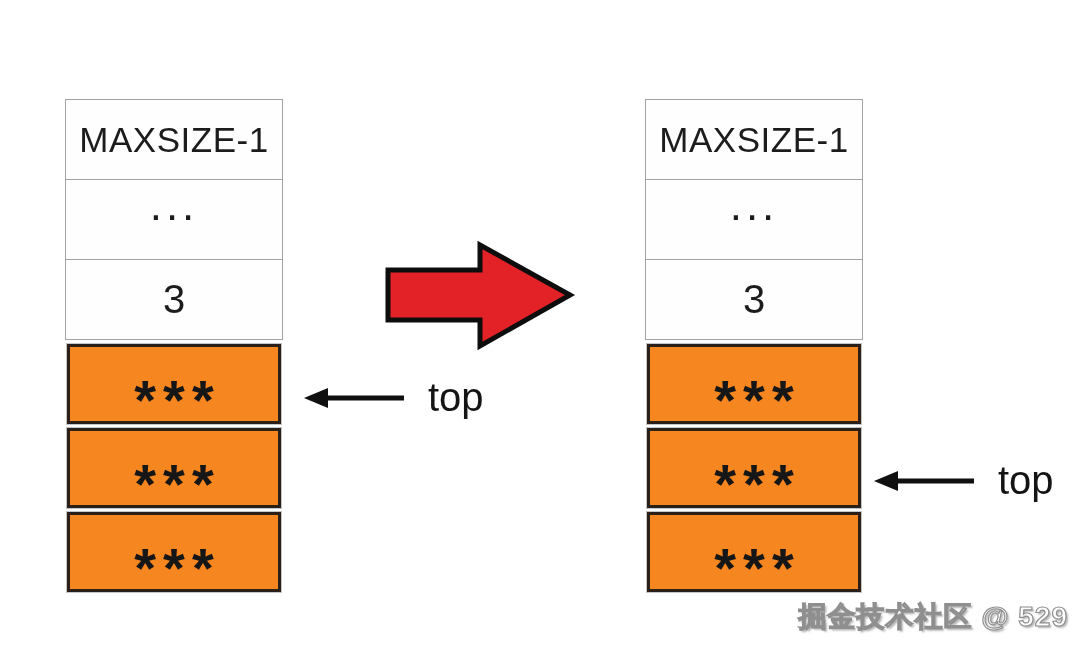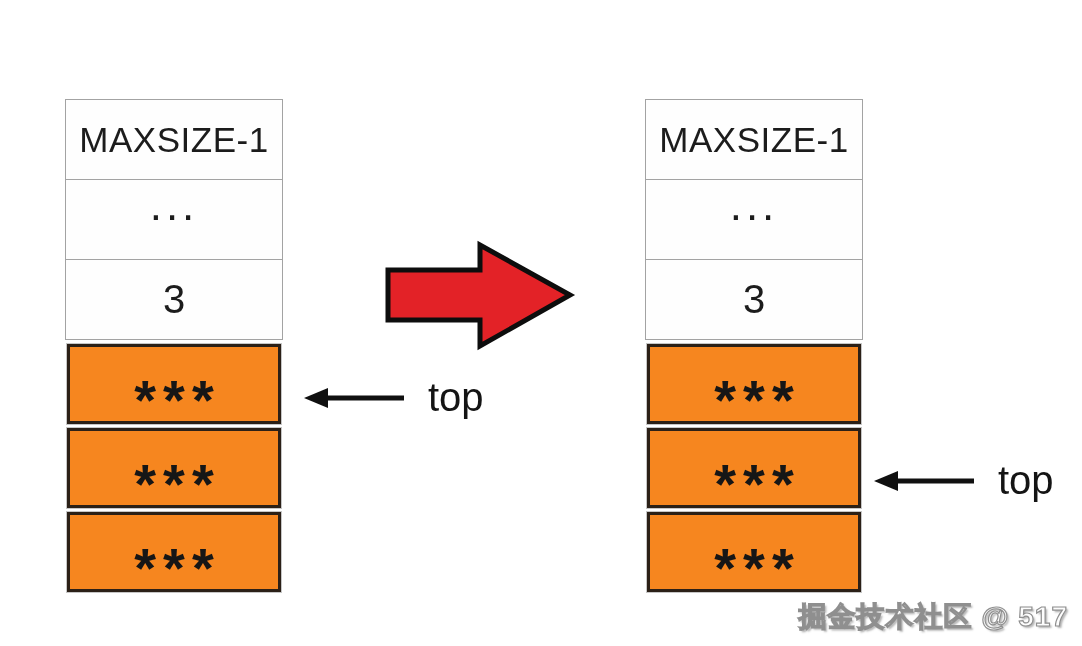--- a/index.html
+++ b/index.html
@@ -170,15 +170,15 @@
       <line x1="104" y1="18" x2="22" y2="18" style="stroke:var(--arrow-black,#101010);stroke-width:5"></line>
       <polygon points="4,18 28,8 28,28" style="fill:var(--arrow-black,#101010)"></polygon>
     </svg>
     <span class="pointer-label">top</span>
   </div>
 
   <svg class="transform-arrow" width="200" height="115" viewBox="0 0 200 115">
     <polygon points="10,32 102,32 102,7 192,57 102,108 102,82 10,82" style="fill:var(--arrow-red,#e32227);stroke:#0d0d0d;stroke-width:5;stroke-linejoin:miter"></polygon>
   </svg>
 
-  <div class="watermark">掘金技术社区 @ 517</div>
+  <div class="watermark">掘金技术社区 @ 529</div>
 
 </div>
 
 </body></html>

